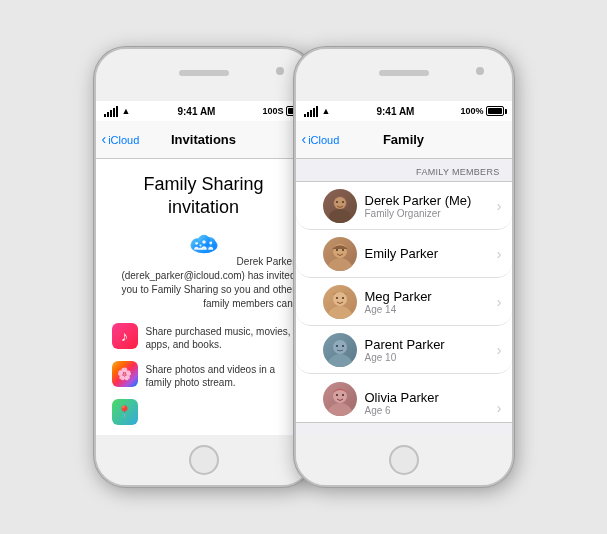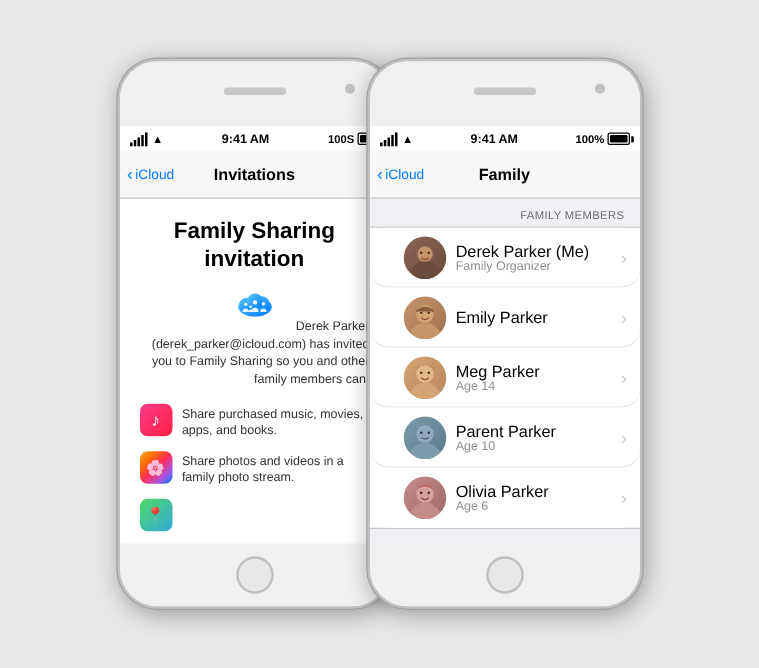--- a/index.html
+++ b/index.html
@@ -181,21 +181,21 @@
     .invitation-screen {
       flex: 1;
       overflow-y: auto;
       padding: 14px 16px 10px;
       display: flex;
       flex-direction: column;
       align-items: center;
     }
     .invitation-title {
       font-size: 18px;
-      font-weight: 700;
+      font-weight: 400;
       text-align: center;
       color: #000;
       line-height: 1.25;
       margin-bottom: 14px;
     }
     .invitation-text {
       font-size: 10px;
       color: #333;
       text-align: right;
       line-height: 1.4;
@@ -250,21 +250,21 @@
     }
     .table-row {
       display: flex;
       align-items: center;
       padding: 6px 10px 6px 27px;
       background: white;
       border-bottom: 0.5px solid #e0e0e0;
       min-height: 48px;
       border-radius: 15px;
     }
-    .table-row:last-child { border-bottom: none; }
+    .table-row:last-child { border-bottom: none; align-items: flex-end; }
     .avatar {
       width: 34px;
       height: 34px;
       border-radius: 50%;
       flex-shrink: 0;
       overflow: hidden;
       margin-right: 8px;
       background: #c8c8c8;
       display: flex;
       align-items: center;

